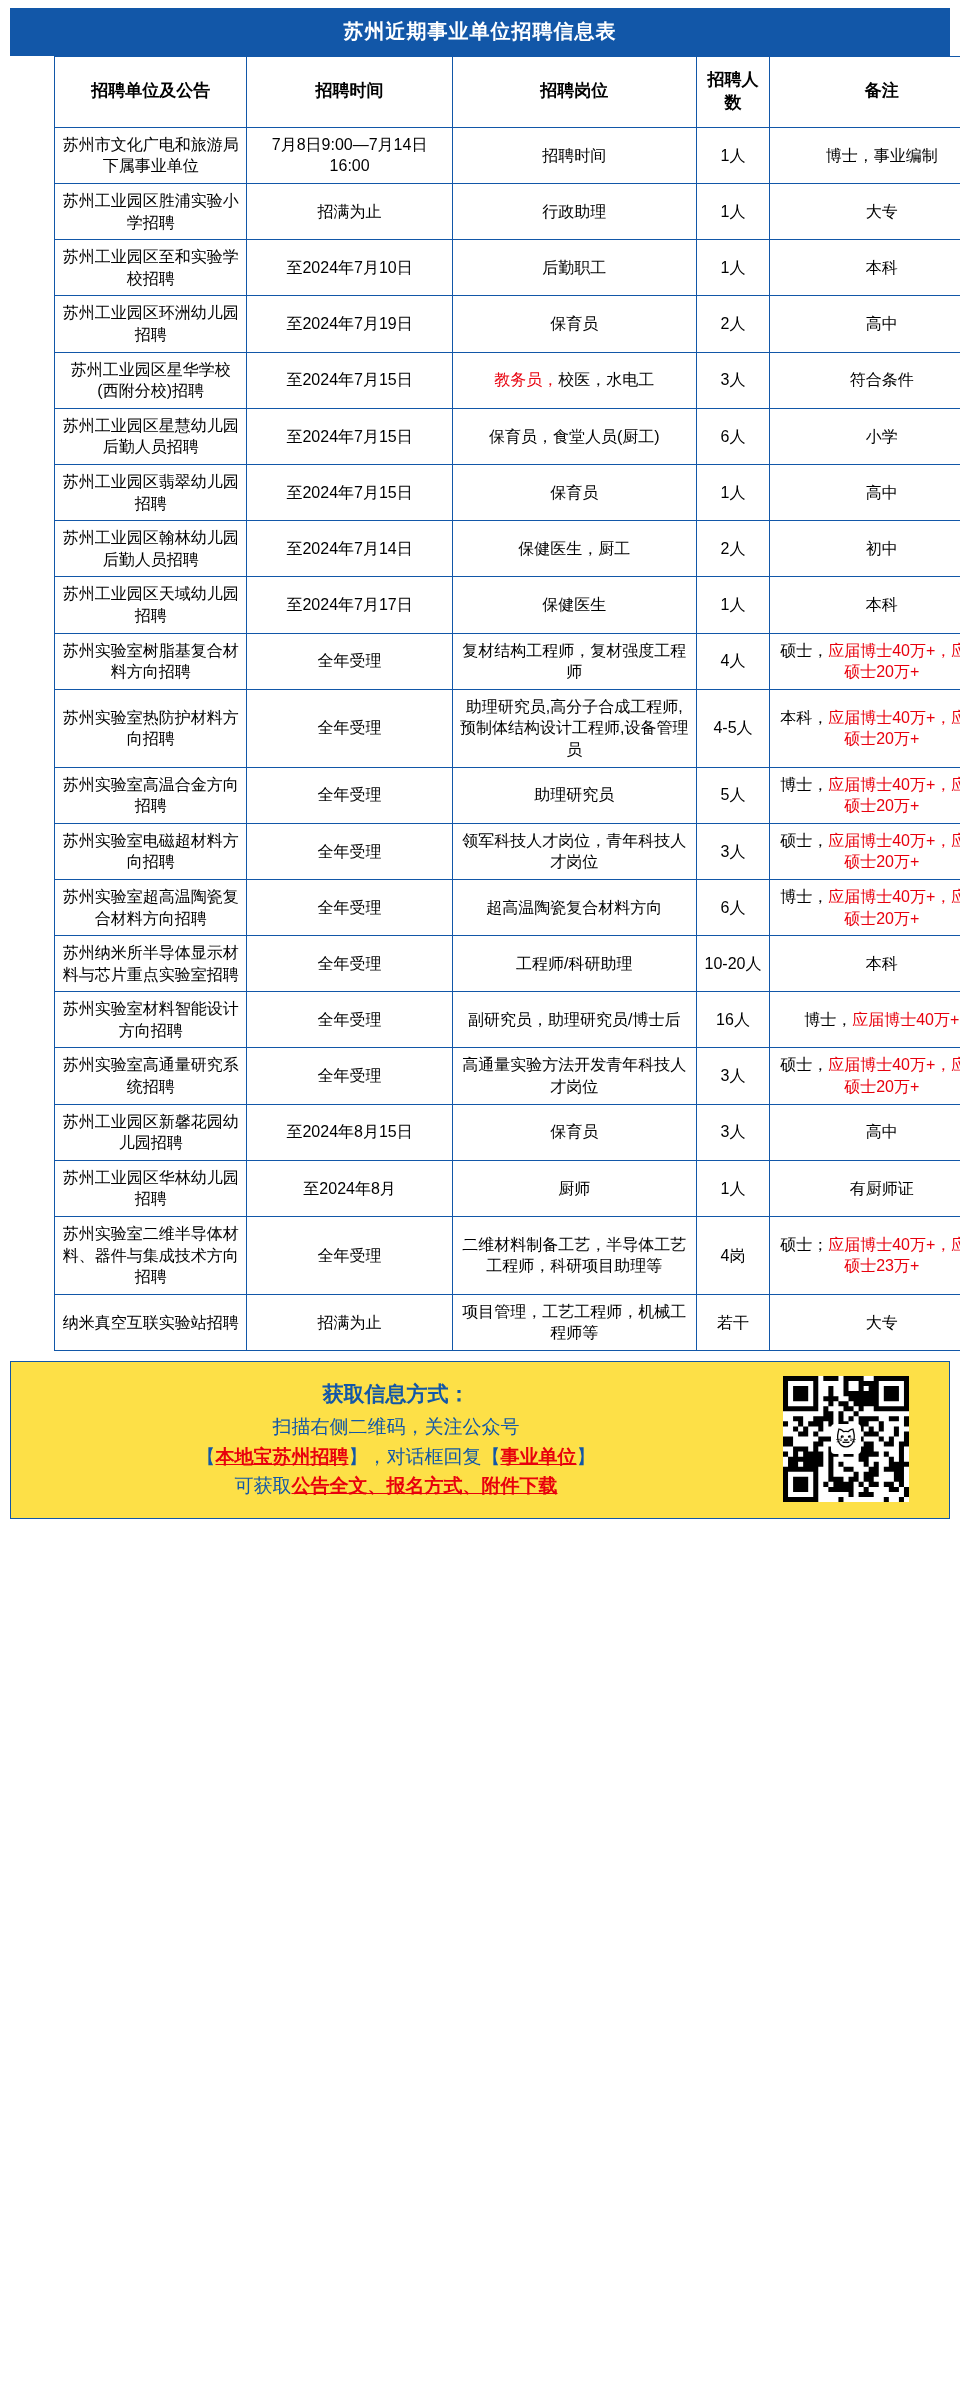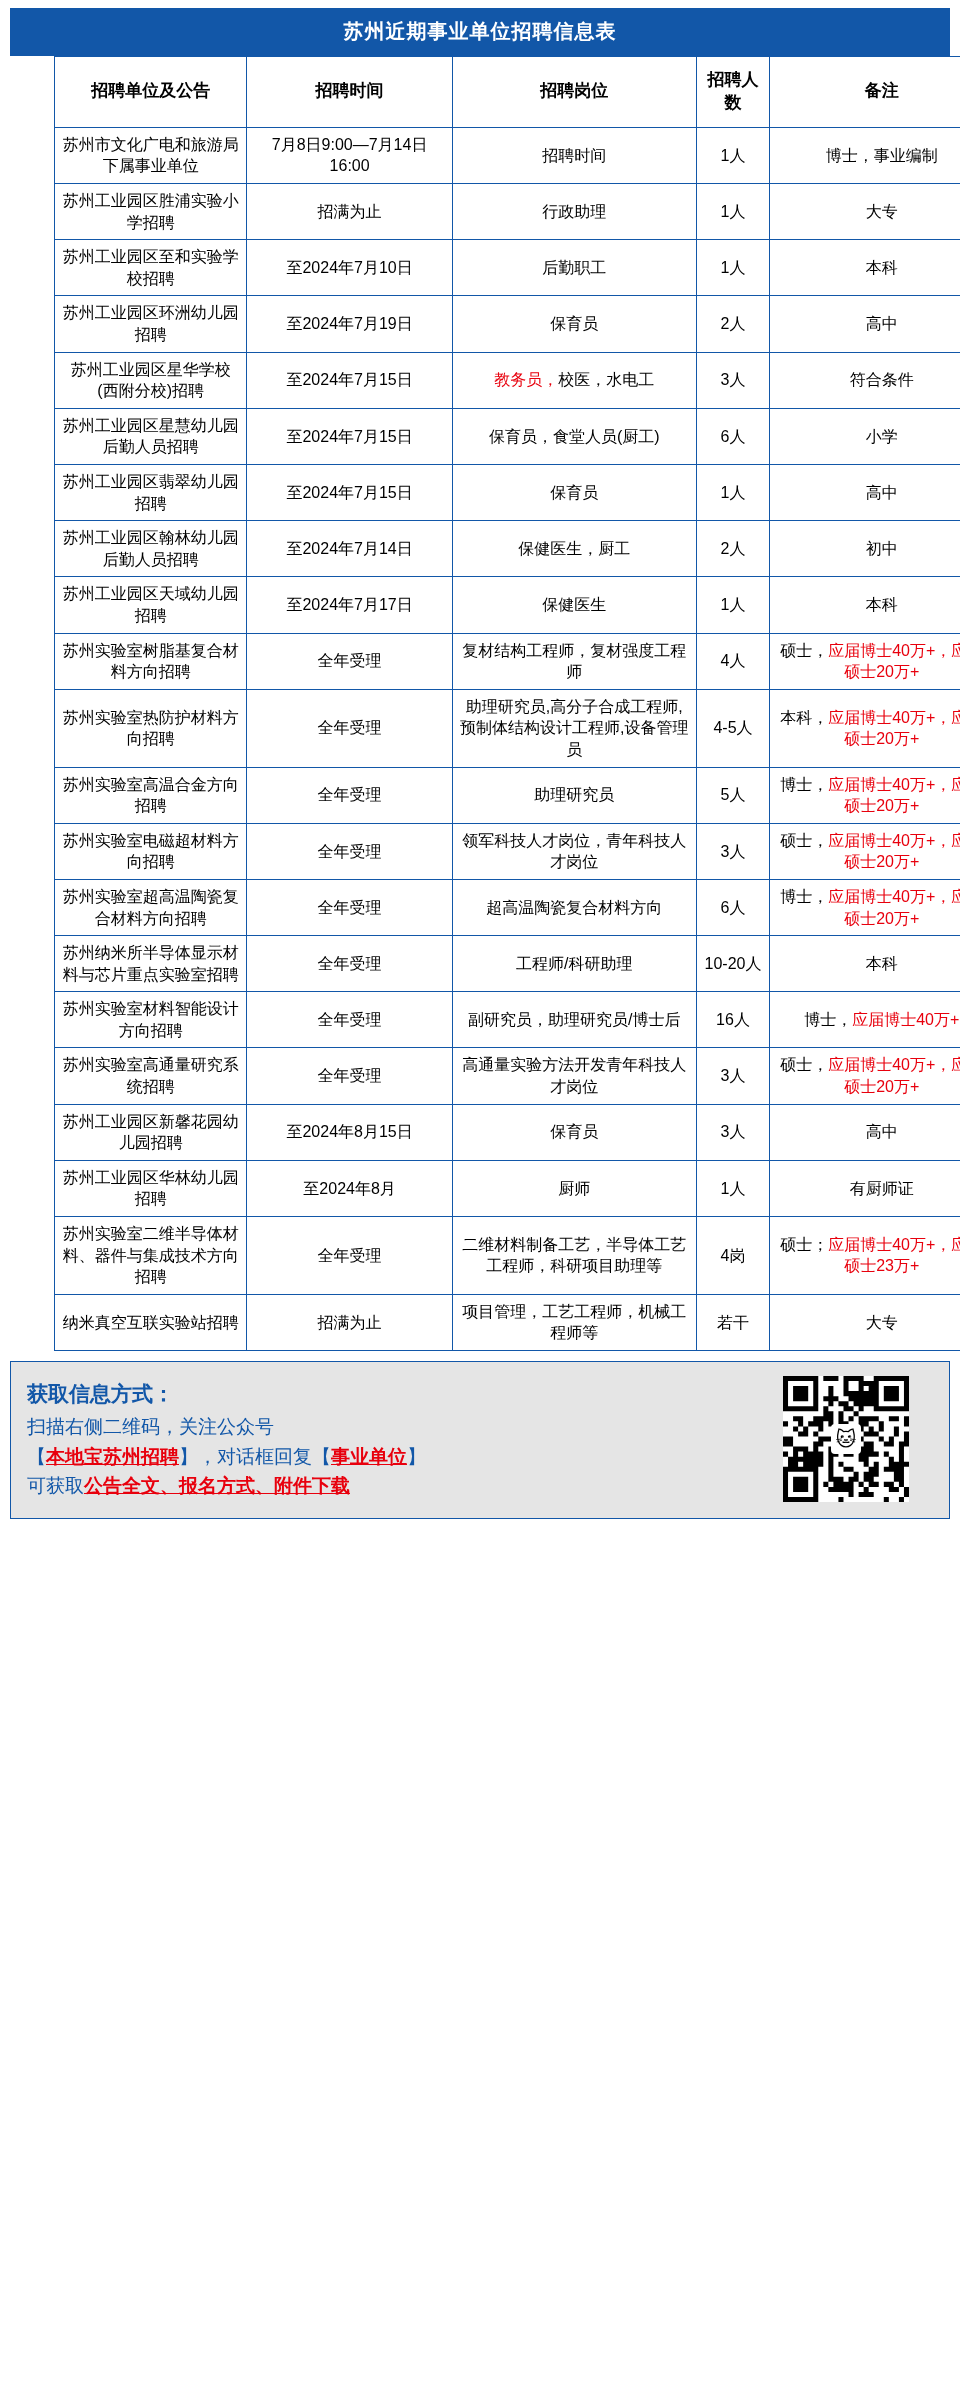--- a/index.html
+++ b/index.html
@@ -59,25 +59,26 @@
     color: #1257a8;
     text-align: left;
     padding-left: 8px;
     font-size: 16px;
   }
   .red { color: #e8000d; }
 
   .footer {
     margin-top: 10px;
     border: 1px solid #1257a8;
-    background: #e5e5e5;
+    background: #fde047;
     display: flex;
     align-items: center;
     padding: 14px 16px 16px 16px;
     min-height: 150px;
+    text-align: center;
   }
   .footer-text {
     flex: 1 1 auto;
     color: #1257a8;
     font-size: 19px;
     line-height: 1.55;
   }
   .footer-text .ft-title {
     font-weight: bold;
     font-size: 21px;

